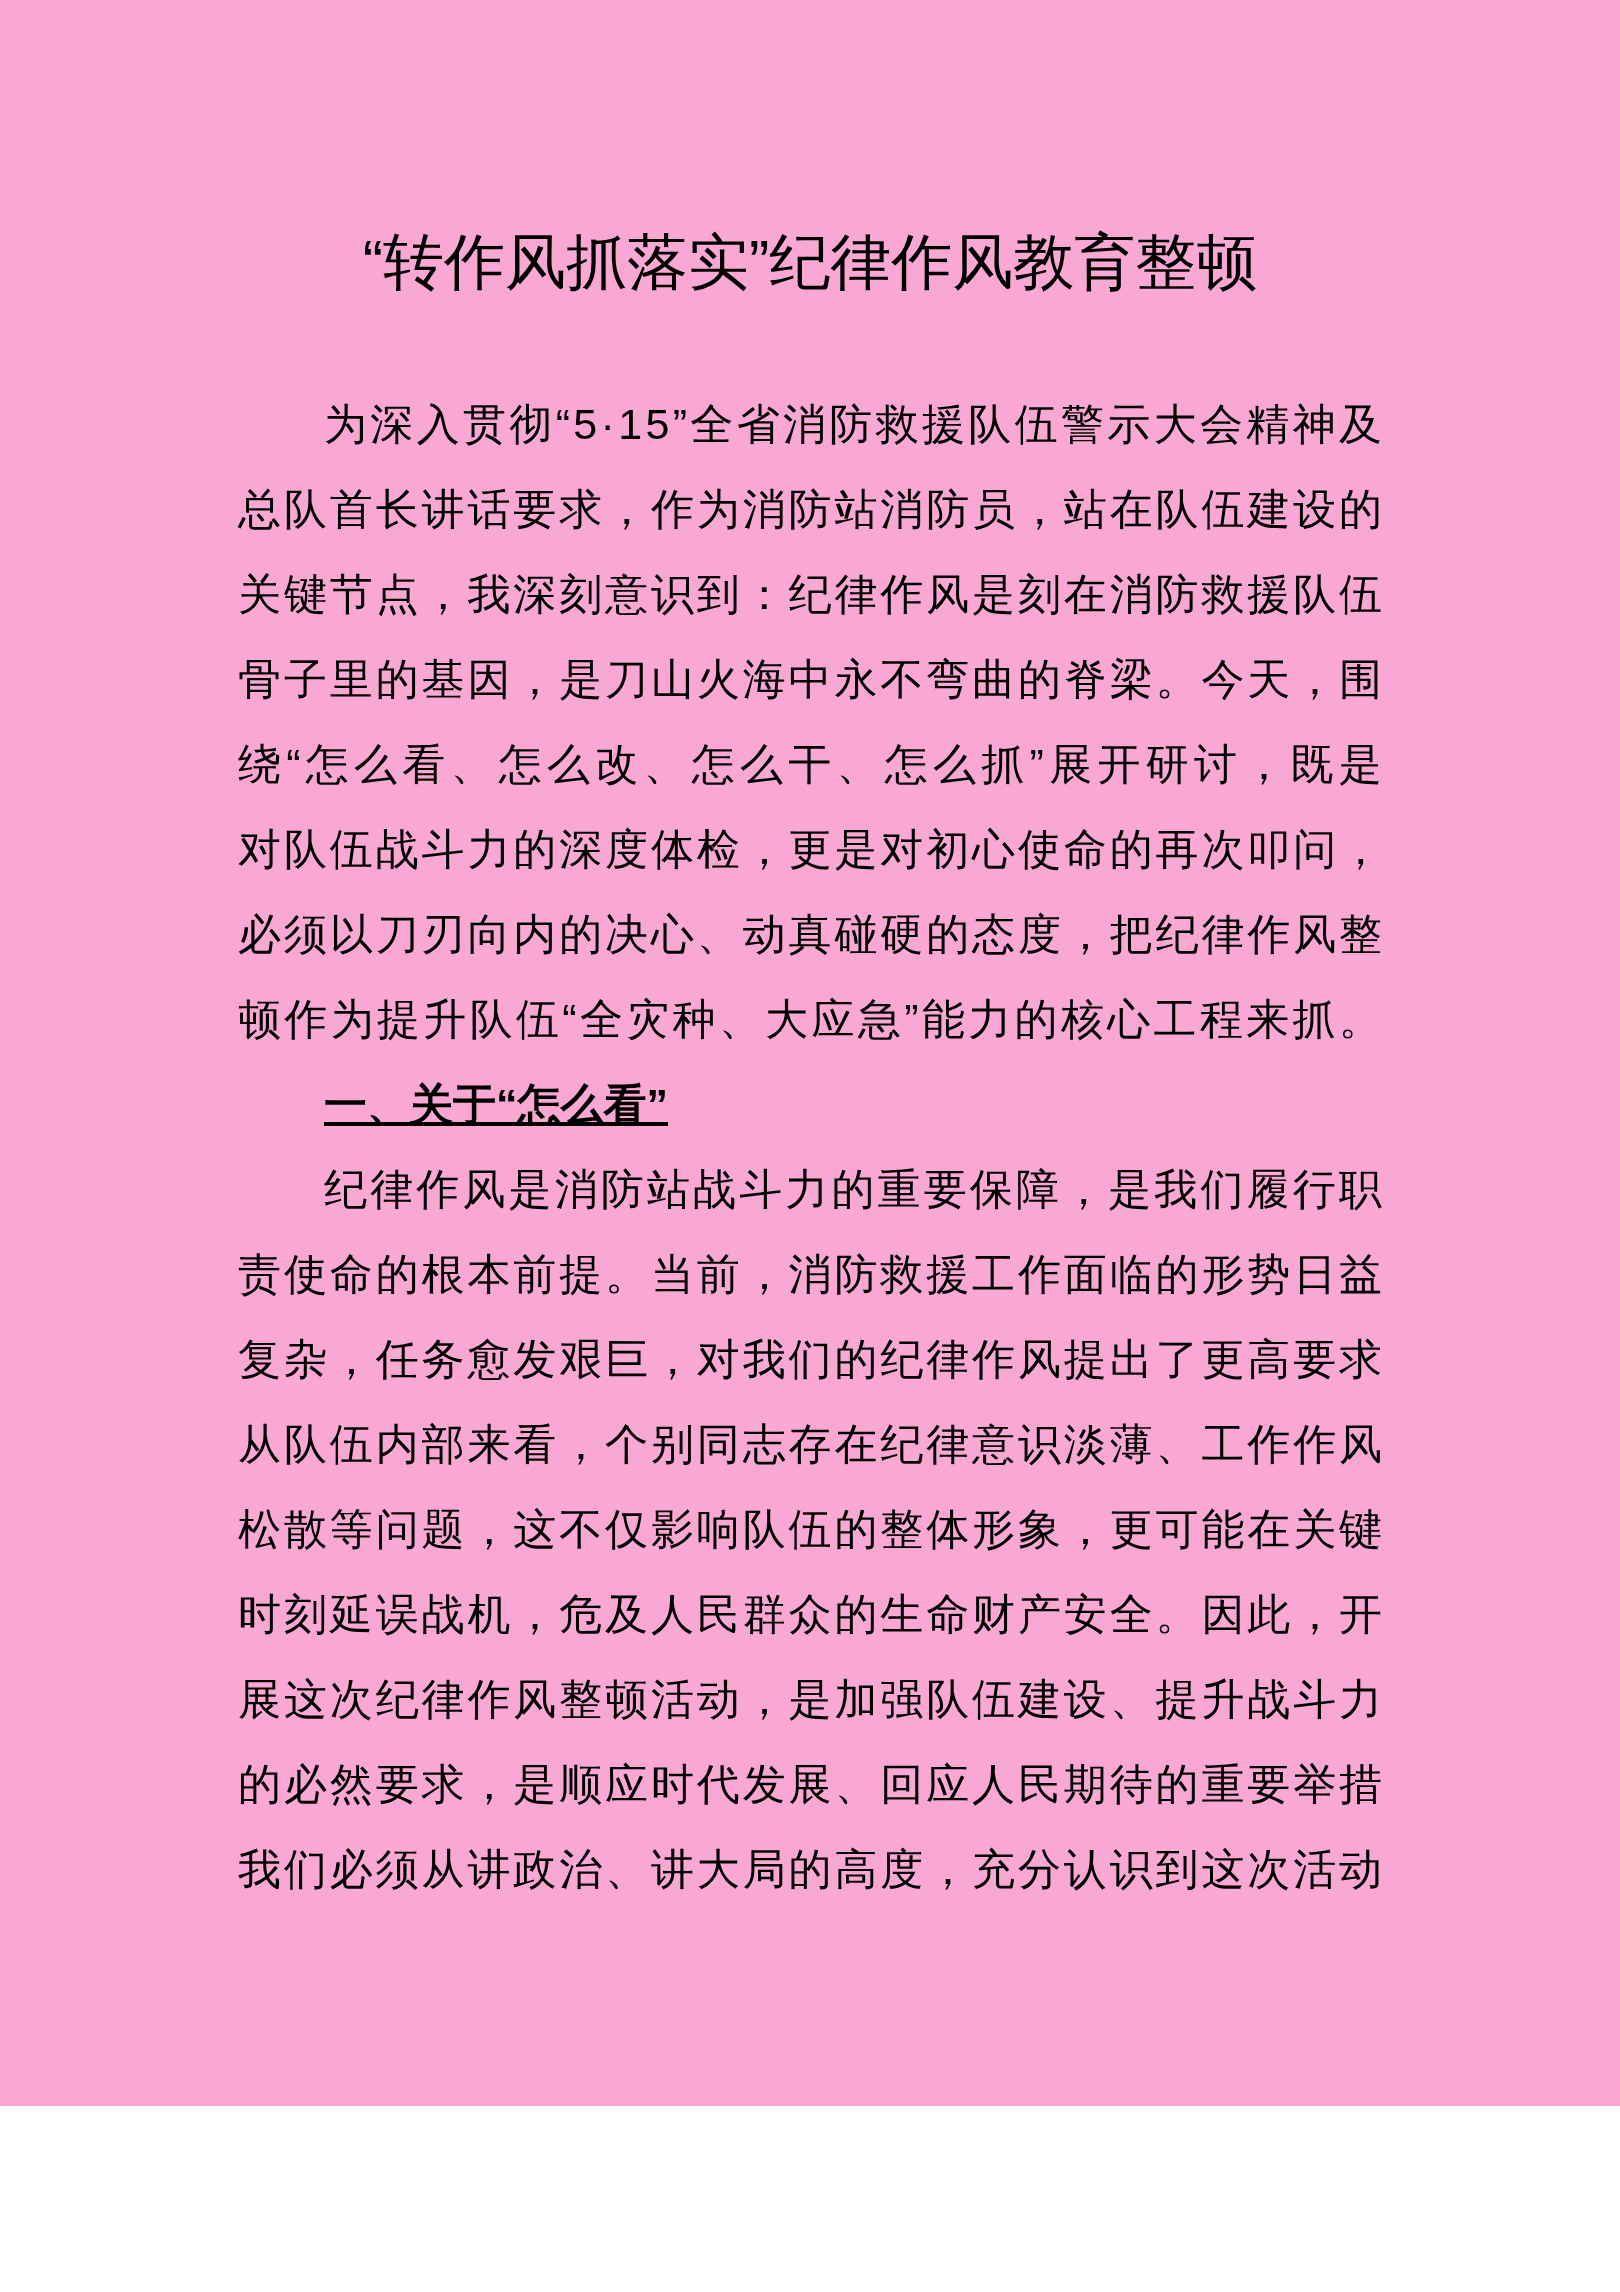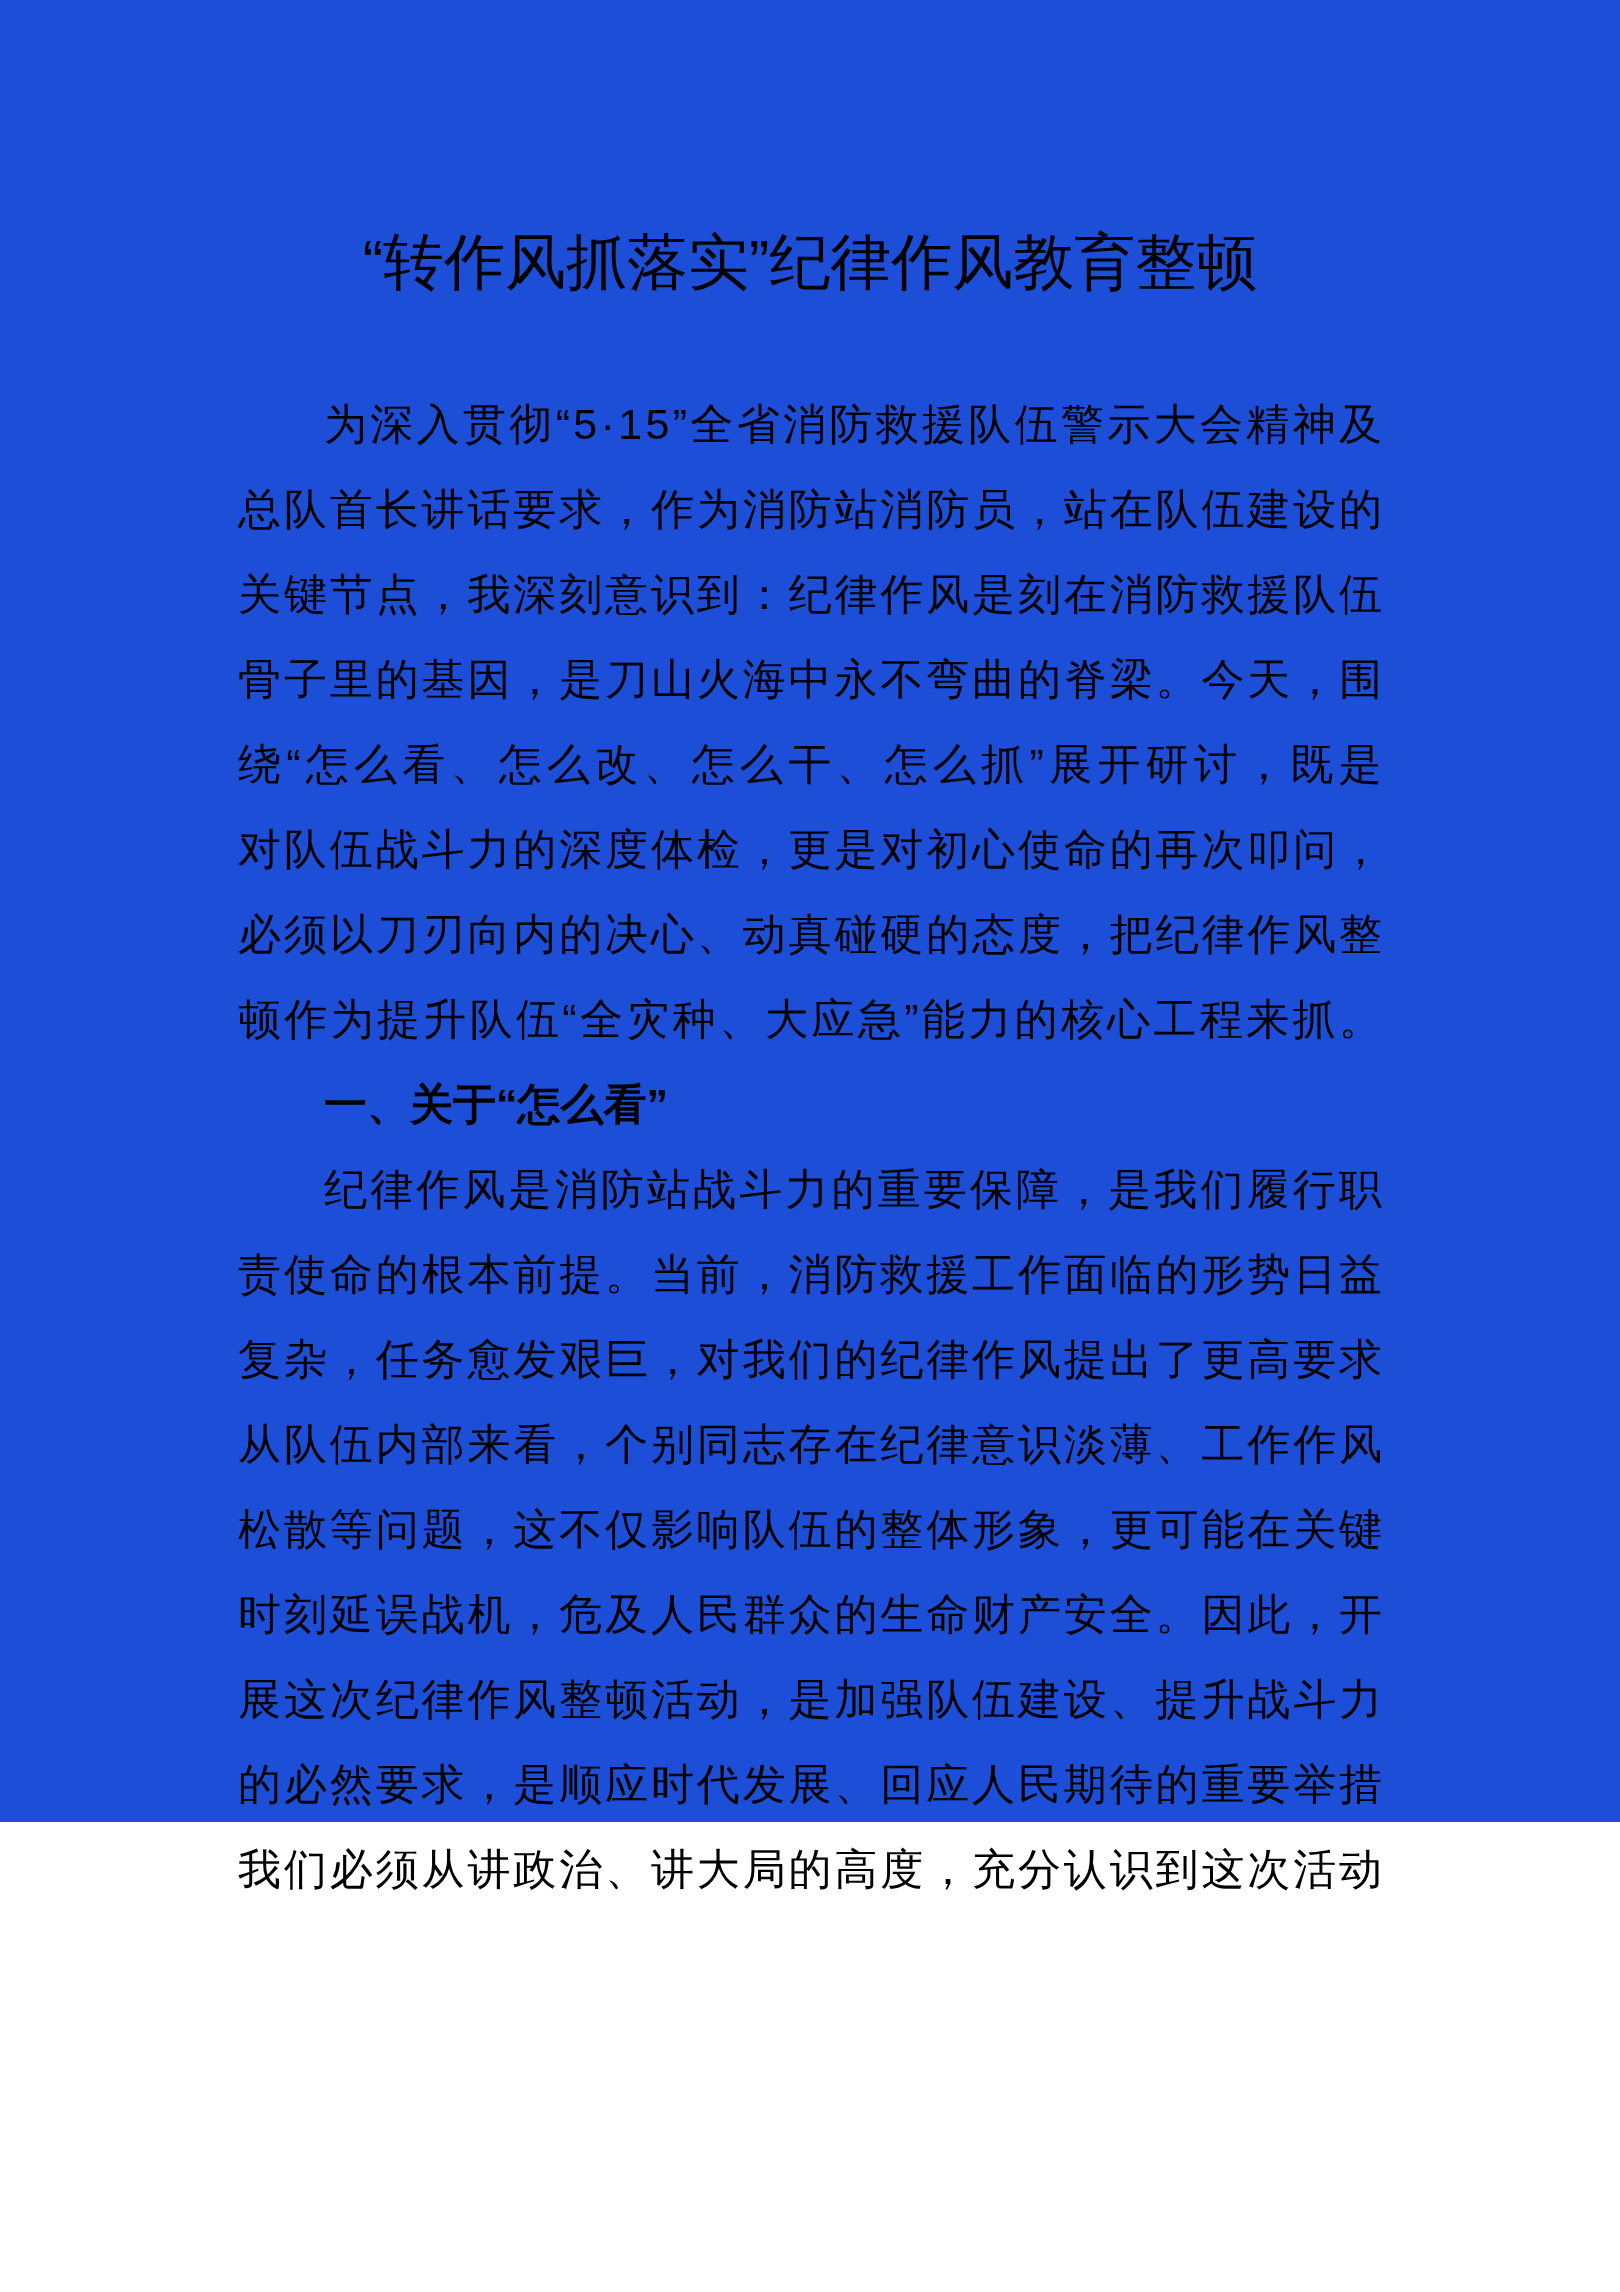--- a/index.html
+++ b/index.html
@@ -12,22 +12,22 @@
     height: 2293px;
     position: relative;
     font-family: "Liberation Sans", "DejaVu Sans", sans-serif;
     color: #000000;
     overflow: hidden;
   }
   .page {
     position: absolute;
     left: 0; top: 0;
     width: 1620px;
-    height: 1822px;
-    background: #1d4ed8;
+    height: 2106px;
+    background: #f9a8d4;
     box-sizing: border-box;
     padding: 215px 238px 0 238px;
   }
   .title {
     margin-bottom: 72px;
   }
   .title-line {
     height: 95px;
     line-height: 95px;
     font-size: 61px;
@@ -44,20 +44,21 @@
     box-sizing: border-box;
   }
   .jline {
     display: flex;
     justify-content: space-between;
     align-items: center;
   }
   .plain {
     line-height: 85px;
     white-space: nowrap;
+    text-decoration: underline;
   }
   .indent {
     padding-left: 86px;
   }
   .heading {
     font-weight: 700;
   }
 </style>
 </head>
 <body>

